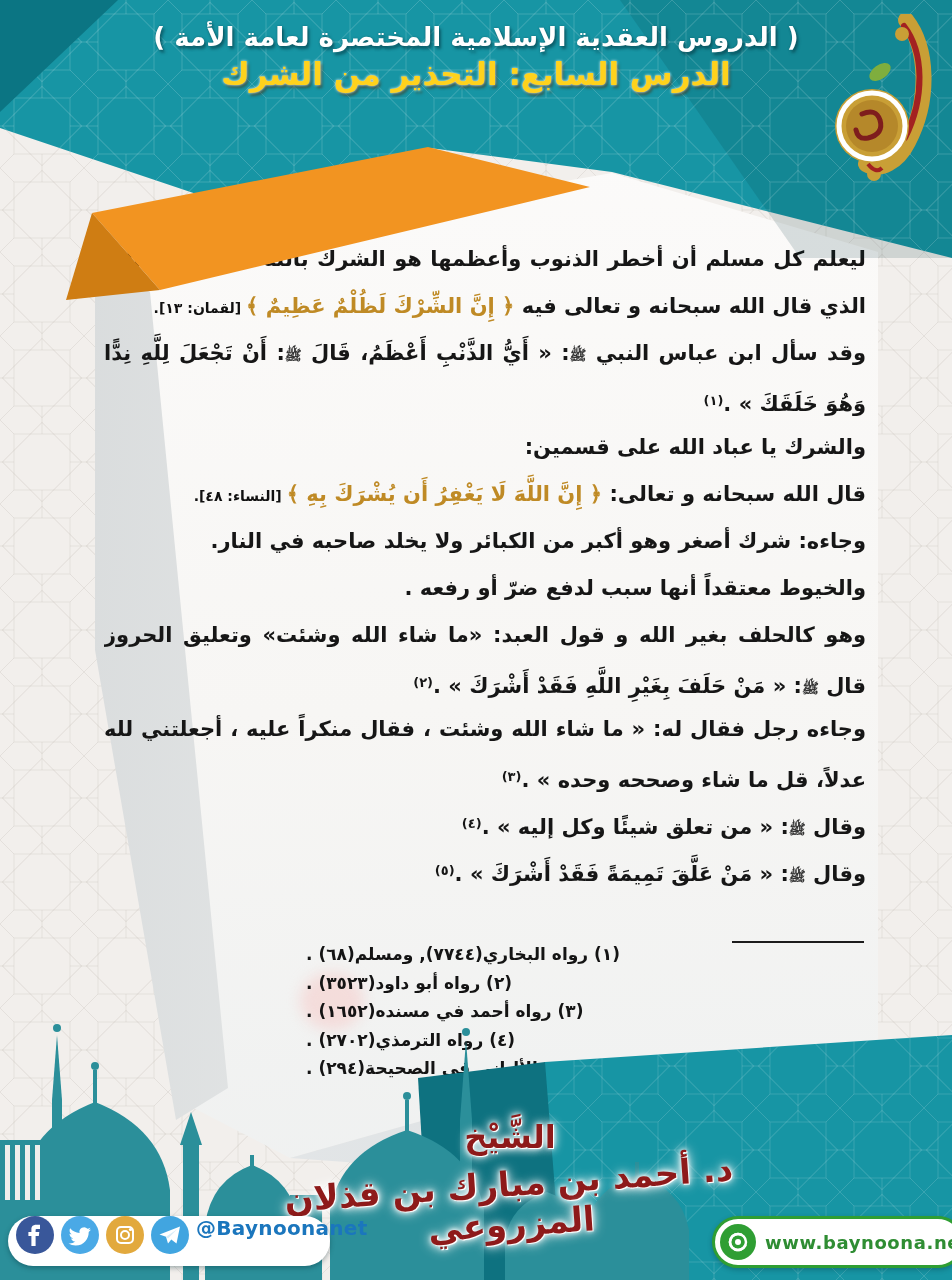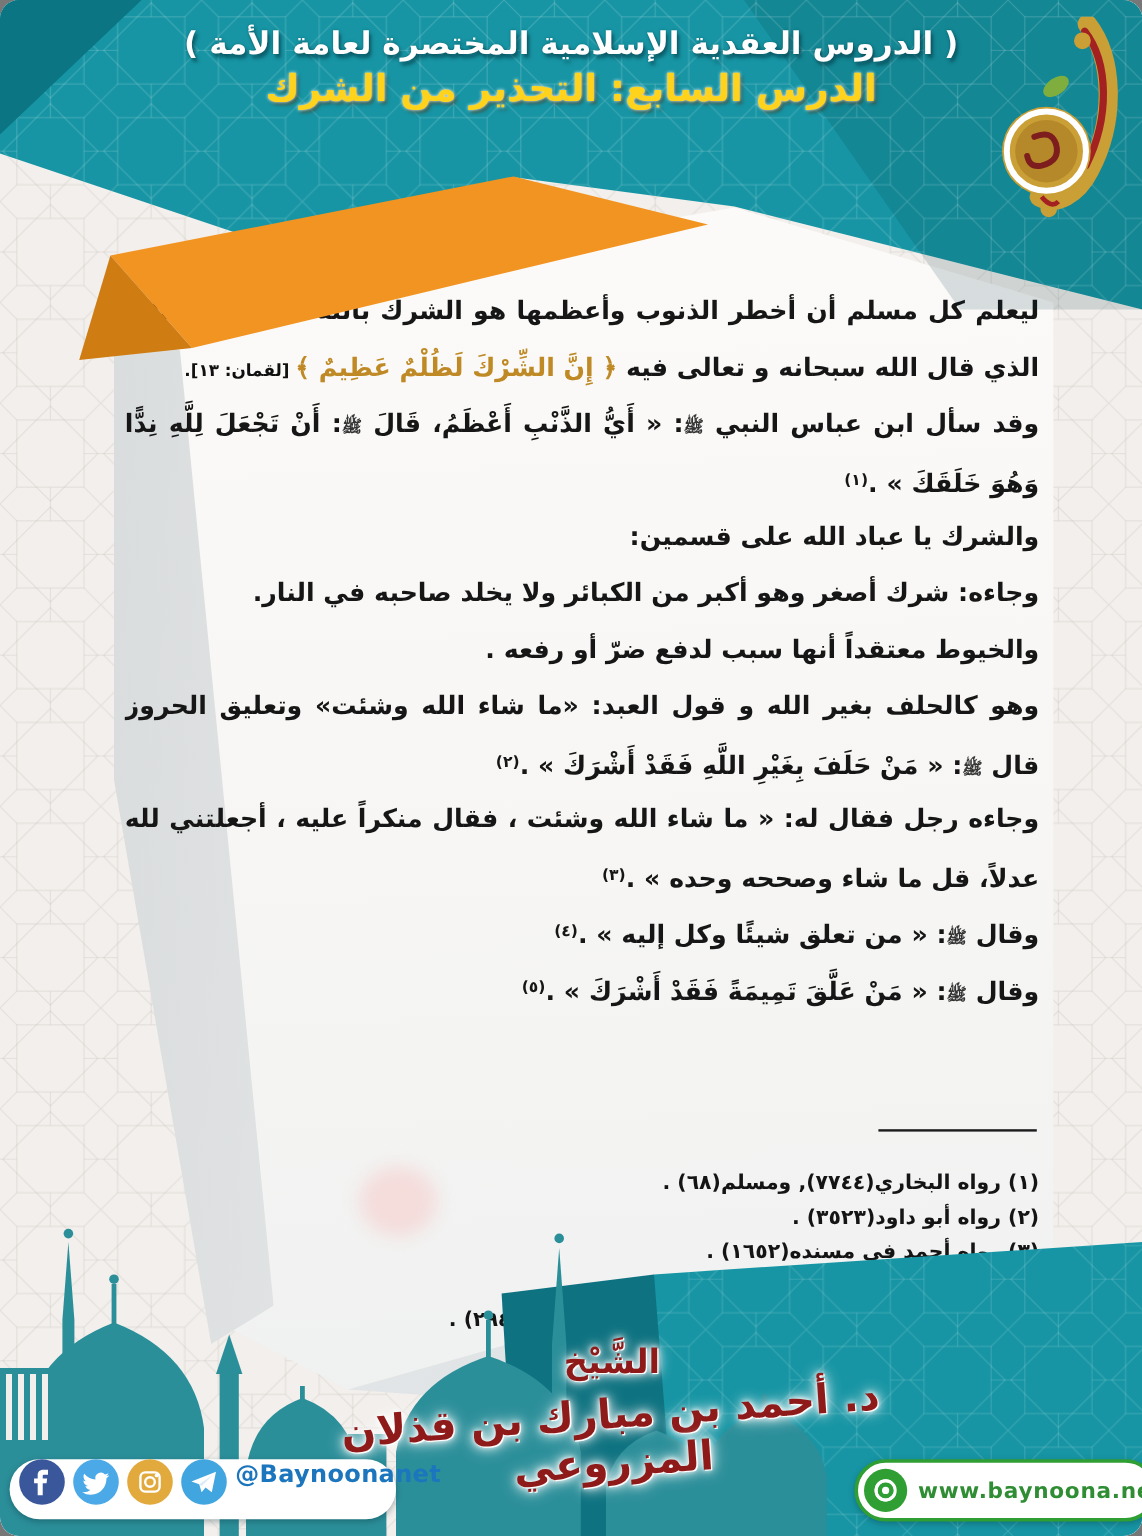--- a/index.html
+++ b/index.html
@@ -1,17 +1,17 @@
 <!DOCTYPE html>
 <html lang="ar" dir="rtl"><head>
 <meta charset="utf-8">
 <style>
   html,body{margin:0;padding:0;background:#777;}
   .stage{position:relative;width:952px;height:1280px;overflow:hidden;margin:0 auto;
-         font-family:"DejaVu Sans",sans-serif;background:#f2efec;border-radius:16px;}
+         font-family:"DejaVu Sans",sans-serif;background:#f2efec;}
   .abs{position:absolute;}
   
   .titles{position:absolute;top:22px;right:130px;left:130px;text-align:center;z-index:5;direction:rtl;}
   .series-title{color:#ffffff;font-size:26px;font-weight:700;
      text-shadow:2px 3px 3px rgba(5,60,70,.6),0 0 2px rgba(5,60,70,.5);}
   .lesson-title{margin-top:4px;color:#ffd21c;font-size:31px;font-weight:700;
      text-shadow:0 0 3px #ffffff,2px 3px 3px rgba(70,35,0,.55);}
   
   .paper{position:absolute;inset:0;z-index:1;
      background:linear-gradient(178deg,#fcfbfa 8%,#f7f6f4 55%,#eef0f0 96%);
@@ -26,25 +26,25 @@
      background:rgba(246,202,200,.55);filter:blur(7px);z-index:2;}
   
   .content{position:absolute;top:236px;right:86px;width:762px;z-index:3;direction:rtl;}
   .line{height:47px;line-height:47px;font-size:21px;font-weight:700;color:#161616;white-space:nowrap;}
   .line.just{text-align:justify;text-align-last:justify;white-space:normal;height:47px;overflow:hidden;}
   .seg-q{color:#bf8a25;}
   .seg-r{font-size:14px;font-weight:700;color:#101010;}
   .seg-saw{font-size:14px;color:#333;}
   .seg-fn{font-size:13px;vertical-align:6px;font-weight:700;}
   .fn-sep{position:absolute;top:941px;right:88px;width:132px;height:2px;background:#1c1c1c;z-index:3;}
-  .footnotes{position:absolute;top:972px;right:86px;width:560px;z-index:3;direction:rtl;text-align:right;}
+  .footnotes{position:absolute;top:940px;right:86px;width:560px;z-index:3;direction:rtl;text-align:left;}
   .fn-line{font-size:17px;font-weight:700;color:#141414;line-height:28.5px;white-space:nowrap;}
   
   .sheikh{position:absolute;top:1118px;left:250px;width:520px;text-align:center;z-index:6;direction:rtl;}
-  .sheikh-title{font-size:28px;font-weight:700;color:#8e1a1a;
+  .sheikh-title{font-size:32px;font-weight:700;color:#8e1a1a;
      text-shadow:0 0 4px #fff,0 0 8px #fff,0 0 12px #fff,1px 1px 0 #fff;}
   .sheikh-name{margin-top:8px;font-size:34px;font-weight:700;color:#8e1a1a;transform:rotate(-4deg);
      text-shadow:0 0 4px #fff,0 0 9px #fff,0 0 14px #fff,1px 1px 0 #fff;}
   
   .social-pill{position:absolute;left:8px;top:1216px;width:306px;height:50px;background:#fff;
      border-radius:26px;display:flex;align-items:flex-start;gap:7px;padding:0 8px;z-index:7;direction:ltr;
      box-shadow:0 2px 5px rgba(0,40,50,.35);}
   .sicon{width:38px;height:38px;border-radius:50%;flex:0 0 auto;display:flex;align-items:center;justify-content:center;}
   .handle{color:#1b76bd;font-size:20px;font-weight:700;letter-spacing:.3px;}
   .web-pill{position:absolute;left:712px;top:1216px;width:238px;height:46px;background:#fff;
@@ -111,20 +111,21 @@
     <circle cx="46" cy="160" r="7" fill="#c99f36"></circle>
     <path d="M40,150 q8,10 14,4" fill="none" stroke="#a32121" stroke-width="4"></path>
   </svg>
 
   <div class="content" id="content">
       <div class="line just"><span class="seg-n">ليعلم كل مسلم أن أخطر الذنوب وأعظمها هو الشرك بالله سبحانه وتعالى</span></div>
       <div class="line"><span class="seg-n">الذي قال الله سبحانه و تعالى فيه </span><span class="seg-q">﴿ إِنَّ الشِّرْكَ لَظُلْمٌ عَظِيمٌ ﴾</span><span class="seg-r"> [لقمان: ١٣].</span></div>
       <div class="line just"><span class="seg-n">وقد سأل ابن عباس النبي </span><span class="seg-saw">ﷺ</span><span class="seg-n">: « أَيُّ الذَّنْبِ أَعْظَمُ، قَالَ </span><span class="seg-saw">ﷺ</span><span class="seg-n">: أَنْ تَجْعَلَ لِلَّهِ نِدًّا</span></div>
       <div class="line"><span class="seg-n">وَهُوَ خَلَقَكَ » .</span><span class="seg-fn">(١)</span></div>
       <div class="line"><span class="seg-n">والشرك يا عباد الله على قسمين:</span></div>
+      <div class="line"><span class="seg-n">قال الله سبحانه و تعالى: </span><span class="seg-q">﴿ إِنَّ اللَّهَ لَا يَغْفِرُ أَن يُشْرَكَ بِهِ ﴾</span><span class="seg-r"> [النساء: ٤٨].</span></div>
       <div class="line"><span class="seg-n">وجاءه: شرك أصغر وهو أكبر من الكبائر ولا يخلد صاحبه في النار.</span></div>
       <div class="line"><span class="seg-n">والخيوط معتقداً أنها سبب لدفع ضرّ أو رفعه .</span></div>
       <div class="line just"><span class="seg-n">وهو كالحلف بغير الله و قول العبد: «ما شاء الله وشئت» وتعليق الحروز</span></div>
       <div class="line"><span class="seg-n">قال </span><span class="seg-saw">ﷺ</span><span class="seg-n">: « مَنْ حَلَفَ بِغَيْرِ اللَّهِ فَقَدْ أَشْرَكَ » .</span><span class="seg-fn">(٢)</span></div>
       <div class="line just"><span class="seg-n">وجاءه رجل فقال له: « ما شاء الله وشئت ، فقال منكراً عليه ، أجعلتني لله</span></div>
       <div class="line"><span class="seg-n">عدلاً، قل ما شاء وصححه وحده » .</span><span class="seg-fn">(٣)</span></div>
       <div class="line"><span class="seg-n">وقال </span><span class="seg-saw">ﷺ</span><span class="seg-n">: « من تعلق شيئًا وكل إليه » .</span><span class="seg-fn">(٤)</span></div>
       <div class="line"><span class="seg-n">وقال </span><span class="seg-saw">ﷺ</span><span class="seg-n">: « مَنْ عَلَّقَ تَمِيمَةً فَقَدْ أَشْرَكَ » .</span><span class="seg-fn">(٥)</span></div>
     </div>
 

